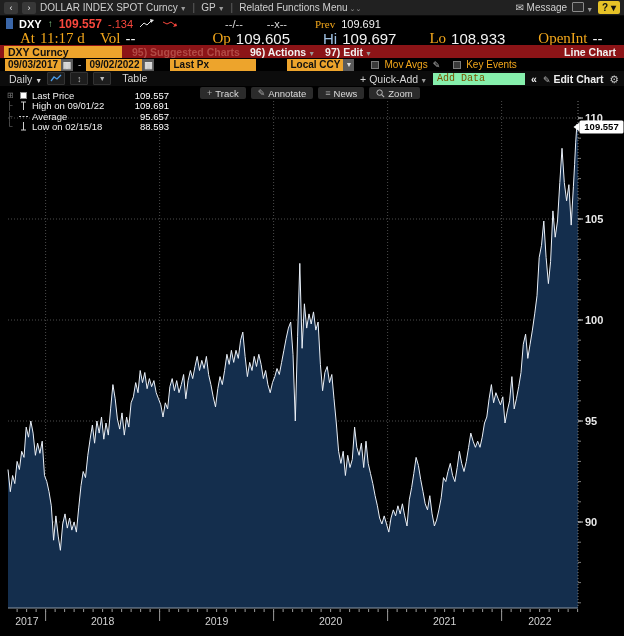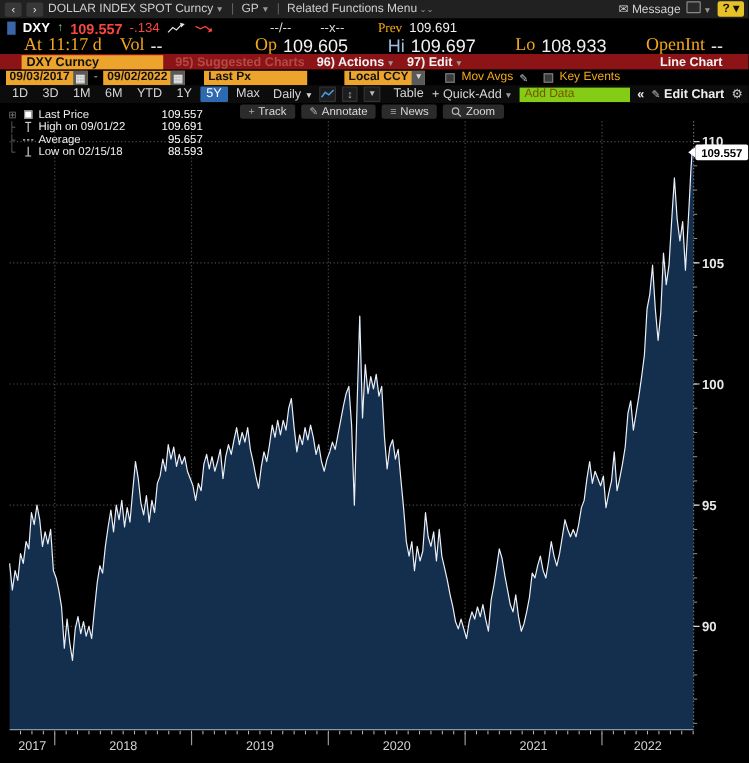--- a/index.html
+++ b/index.html
@@ -27,21 +27,21 @@
   .dim { color:#d8d8d8; }
   .amberlbl { color:#f3a71b;font-family:Liberation Serif, serif; }
   .white { color:#f2f2f2; }
 
   
   .statsrow { height:14px; background:#000; font-size:15px; padding:0 20px; gap:5px; }
   .gap-lg { margin-left:72px; } .gap-md { margin-left:28px; }
   .hilbl { color:#9fc0e2; }
 
   
-  .redband { height:13px; background:#8c1417; font-size:10.5px; color:#f2f2f2; padding:0 18px; gap:10px; }
+  .redband { height:13px; background:#8c1417; font-size:10.5px; color:#f2f2f2; padding:0 4px; gap:10px; }
   .chip { background:#eda42c; color:#101010; font-weight:bold; padding:0 4px; height:12px; line-height:12px; }
   .curncy-chip { width:118px; }
   .faded { color:#b24a45; font-weight:bold; }
   .bandbtn { font-weight:bold; }
   .band-right { margin-left:auto; font-weight:bold; padding-right:4px; }
 
   
   .controlsrow { height:13px; background:#000; font-size:10px; padding:0 5px; gap:5px; }
   .datechip { display:inline-flex; align-items:center; background:#eda42c; color:#101010; height:12px; padding-left:3px; font-weight:bold; }
   .calbtn { margin-left:3px; width:12px; height:12px; background:#5a5a5a; color:#ddd; font-size:9px; line-height:12px; text-align:center; }
@@ -50,21 +50,21 @@
   .ctl-lbl { color:#f3a71b; }
   .pencil { color:#bbb; font-size:9px; }
 
   
   .tabsrow { height:15px; background:#0c0c0c; font-size:10.5px; padding:0 5px; gap:2px; color:#d6d6d6; }
   .tab { padding:0 5px; height:13px; line-height:13px; border-radius:1px; }
   .tab.active { background:#2e6ab1; color:#fff; }
   .freq { margin-left:4px; } .tiny { font-size:7px; }
   .icbtn { display:inline-flex; align-items:center; justify-content:center; width:18px; height:13px; background:#1d1d1d; border:1px solid #333; border-radius:1px; margin-left:3px; }
   .tabs-right { margin-left:auto; display:flex; align-items:center; gap:6px; }
-  .adddata { width:92px; height:12px; background:#84cc16; color:#7c5200; font-size:10px; line-height:12px; padding:0 4px; }
+  .adddata { width:92px; height:12px; background:#86efac; color:#7c5200; font-size:10px; line-height:12px; padding:0 4px;font-family:Liberation Mono, monospace; }
   .gear { color:#c9c9c9; }
 
   
   .chart-area { position:relative; width:624px; height:550px; background:#000; }
   .chart-svg { position:absolute; left:0; top:0; }
 
   .ctoolbar { position:absolute; left:200px; top:1px; display:flex; gap:5px; z-index:5; }
   .cbtn { display:inline-flex; align-items:center; gap:3px; background:#2b2b2b; border-radius:2px; padding:0 7px; height:12px; font-size:9.5px; color:#dcdcdc; }
   .cbtn .ic { color:#a9a9a9; font-size:9px; display:inline-flex; align-items:center; }
 
@@ -154,30 +154,20 @@
         <span class="ddbtn">▼</span>
       </span>
     <span class="chk" style="margin-left:12px"></span>
     <span class="ctl-lbl">Mov Avgs</span>
     <span class="pencil">✎</span>
     <span class="chk" style="margin-left:8px"></span>
     <span class="ctl-lbl">Key Events</span>
   </div>
 
   <div class="row tabsrow">
-    <span id="range-tabs" style="display:inline-flex;gap:2px">
-        <span class="tab">1D</span>
-        <span class="tab">3D</span>
-        <span class="tab">1M</span>
-        <span class="tab">6M</span>
-        <span class="tab">YTD</span>
-        <span class="tab">1Y</span>
-        <span class="tab active">5Y</span>
-        <span class="tab">Max</span>
-      </span>
     <span class="freq"><span>Daily</span> <span class="tiny">▼</span></span>
     <span class="icbtn">
         <svg width="12" height="9">
           <polyline points="1,7 4,3 7,5 11,1" stroke="#4a9ce8" fill="none" stroke-width="1.3"></polyline>
         </svg>
       </span>
     <span class="icbtn" style="color:#bbb;font-size:9px">↕</span>
     <span class="icbtn" style="color:#bbb;font-size:7px">▼</span>
     <span class="tab" style="margin-left:4px">Table</span>
     <span class="tabs-right">

